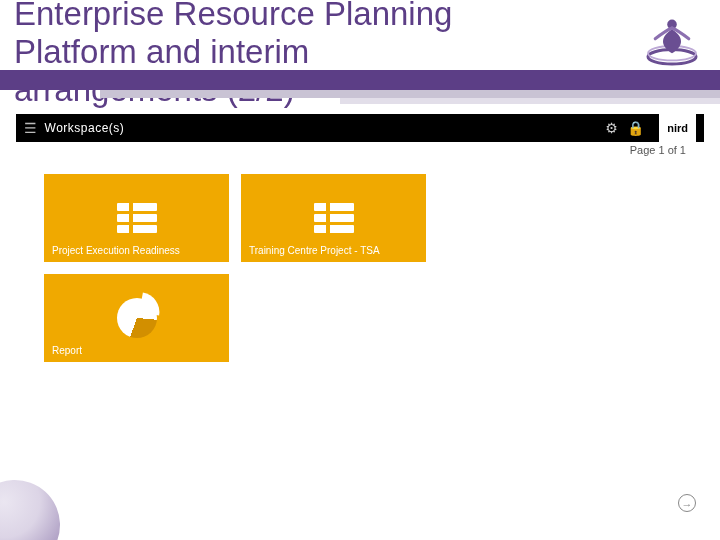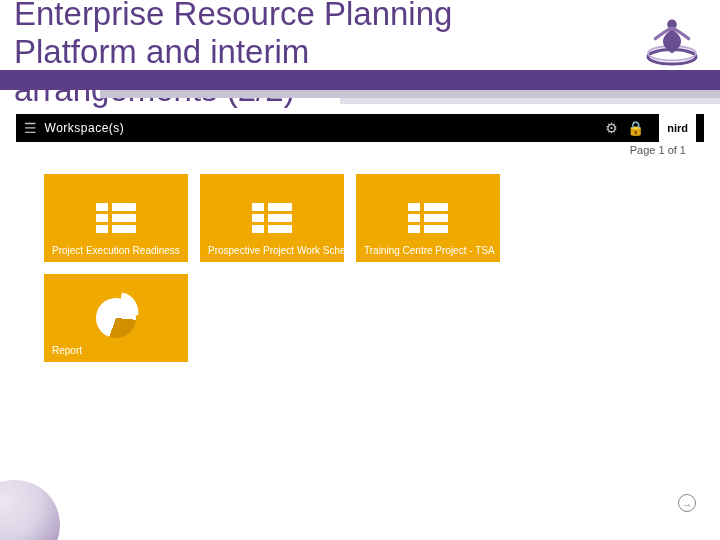--- a/index.html
+++ b/index.html
@@ -100,21 +100,21 @@
   
   .tile-area {
     position: absolute;
     top: 174px;
     left: 44px;
     right: 44px;
     bottom: 30px;
   }
   .tile-row { display: flex; gap: 12px; margin-bottom: 12px; }
   .tile {
-    width: 144px;
+    width: 185px;
     height: 88px;
     background: #f0a900;
     color: #fff;
     position: relative;
     display: flex;
     align-items: center;
     justify-content: center;
     cursor: pointer;
   }
   .tile .label {
@@ -226,26 +226,20 @@
 
 <div class="page-indicator">Page 1 of 1</div>
 
 <div class="tile-area">
   <div class="tile-row">
     <div class="tile">
       <div class="list-icon">
           <span></span>
         </div>
       <div class="label">Project Execution Readiness</div>
-    </div>
-    <div class="tile">
-      <div class="list-icon">
-          <span></span>
-        </div>
-      <div class="label">Prospective Project Work Sche..</div>
     </div>
     <div class="tile">
       <div class="list-icon">
           <span></span>
         </div>
       <div class="label">Training Centre Project - TSA</div>
     </div>
   </div>
   <div class="tile-row">
     <div class="tile">

